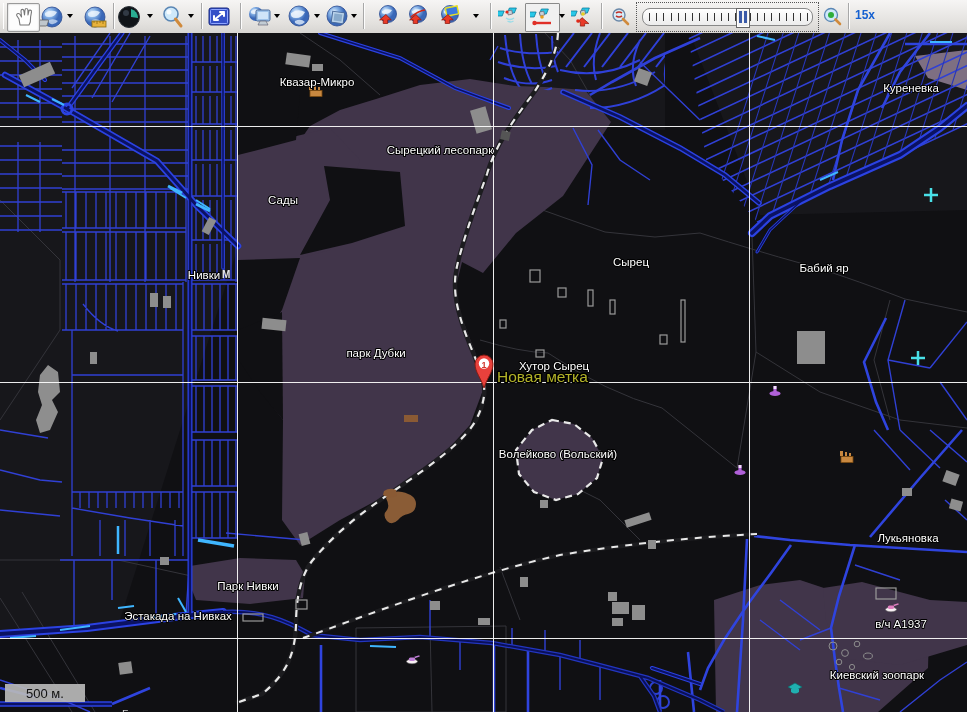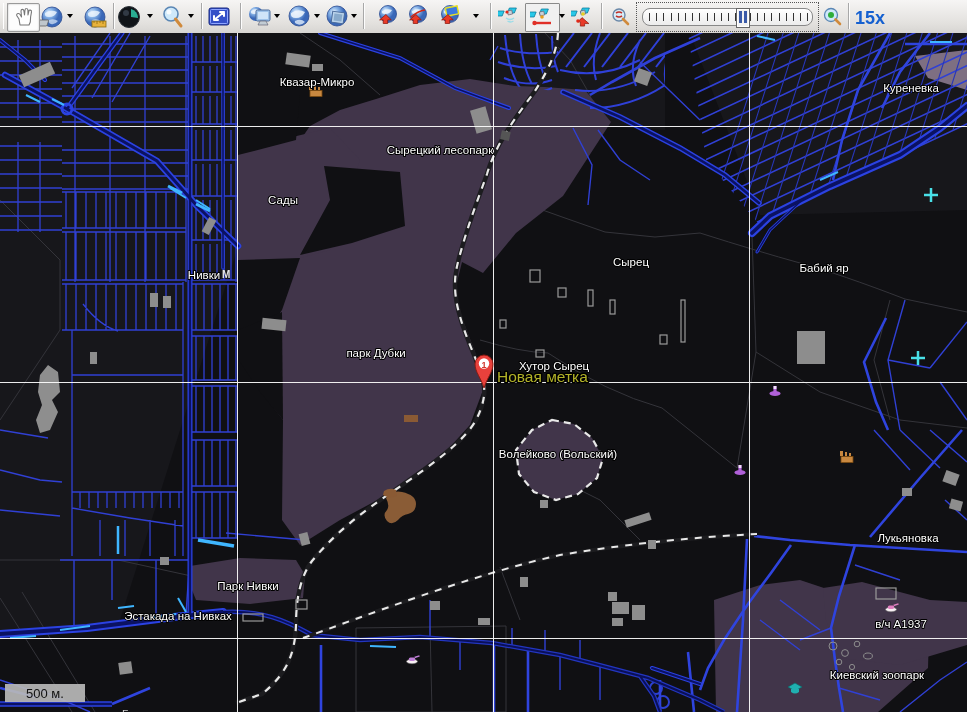--- a/index.html
+++ b/index.html
@@ -8,21 +8,21 @@
 .btn.sel{background:#fdfdfd;border:1px solid #9a9a9a;border-radius:2px;box-shadow:inset 0 0 2px #bbb}
 .btn.selb{background:#f0f0f0;border:1px solid #8a8a8a;border-radius:1px}
 .sep{position:absolute;top:3px;width:1px;height:26px;background:#a8a8a8;border-right:1px solid #fdfdfd}
 .darr{position:absolute;top:14px;width:0;height:0;border-left:3.5px solid transparent;border-right:3.5px solid transparent;border-top:4px solid #000}
 .slwrap{position:absolute;left:636px;top:2px;width:181px;height:28px;border:1px dotted #555}
 .sltrack{position:absolute;left:5px;top:5px;width:169px;height:16px;background:linear-gradient(#ffffff,#ececec);border:1px solid #888;border-radius:8px}
 .tick{position:absolute;top:4px;width:1px;height:8px;background:#333}
 .handle{position:absolute;left:93px;top:-1px;width:12px;height:18px;background:#f2f2f2;border:1px solid #666;box-shadow:inset 0 0 0 1px #fff}
 .handle:before{content:"";position:absolute;left:2px;top:2px;width:3px;height:12px;background:#3a5aa8}
 .handle:after{content:"";position:absolute;left:7px;top:2px;width:3px;height:12px;background:#3a5aa8}
-.zx{position:absolute;left:855px;top:8px;font-size:18px;font-weight:bold;color:#1560d0}
+.zx{position:absolute;left:855px;top:8px;font-size:12px;font-weight:bold;color:#1560d0}
 </style></head>
 <body>
 <div class="tbar">
     <div class="grip"></div>
     <div class="btn sel" style="left:7px;width:31px">
       <svg width="24" height="26" viewBox="0 0 24 26">
         <path d="M8,20 L7,14 5,11 q-1,-2 1,-2.5 q1.5,-0.3 2.4,1.5 L9.5,12 9,6 q0,-1.6 1.4,-1.6 q1.3,0 1.5,1.6 L12.5,10 13,5 q0.2,-1.6 1.5,-1.5 q1.4,0 1.4,1.7 L16,10 16.8,6.3 q0.3,-1.5 1.6,-1.2 q1.3,0.3 1.1,1.8 L18.6,12 18.3,17 17,20 Z" fill="#fff" stroke="#777" stroke-width="1.1" stroke-linejoin="round"></path>
       </svg>
     </div>
     <div class="btn" style="left:40px;width:24px">

